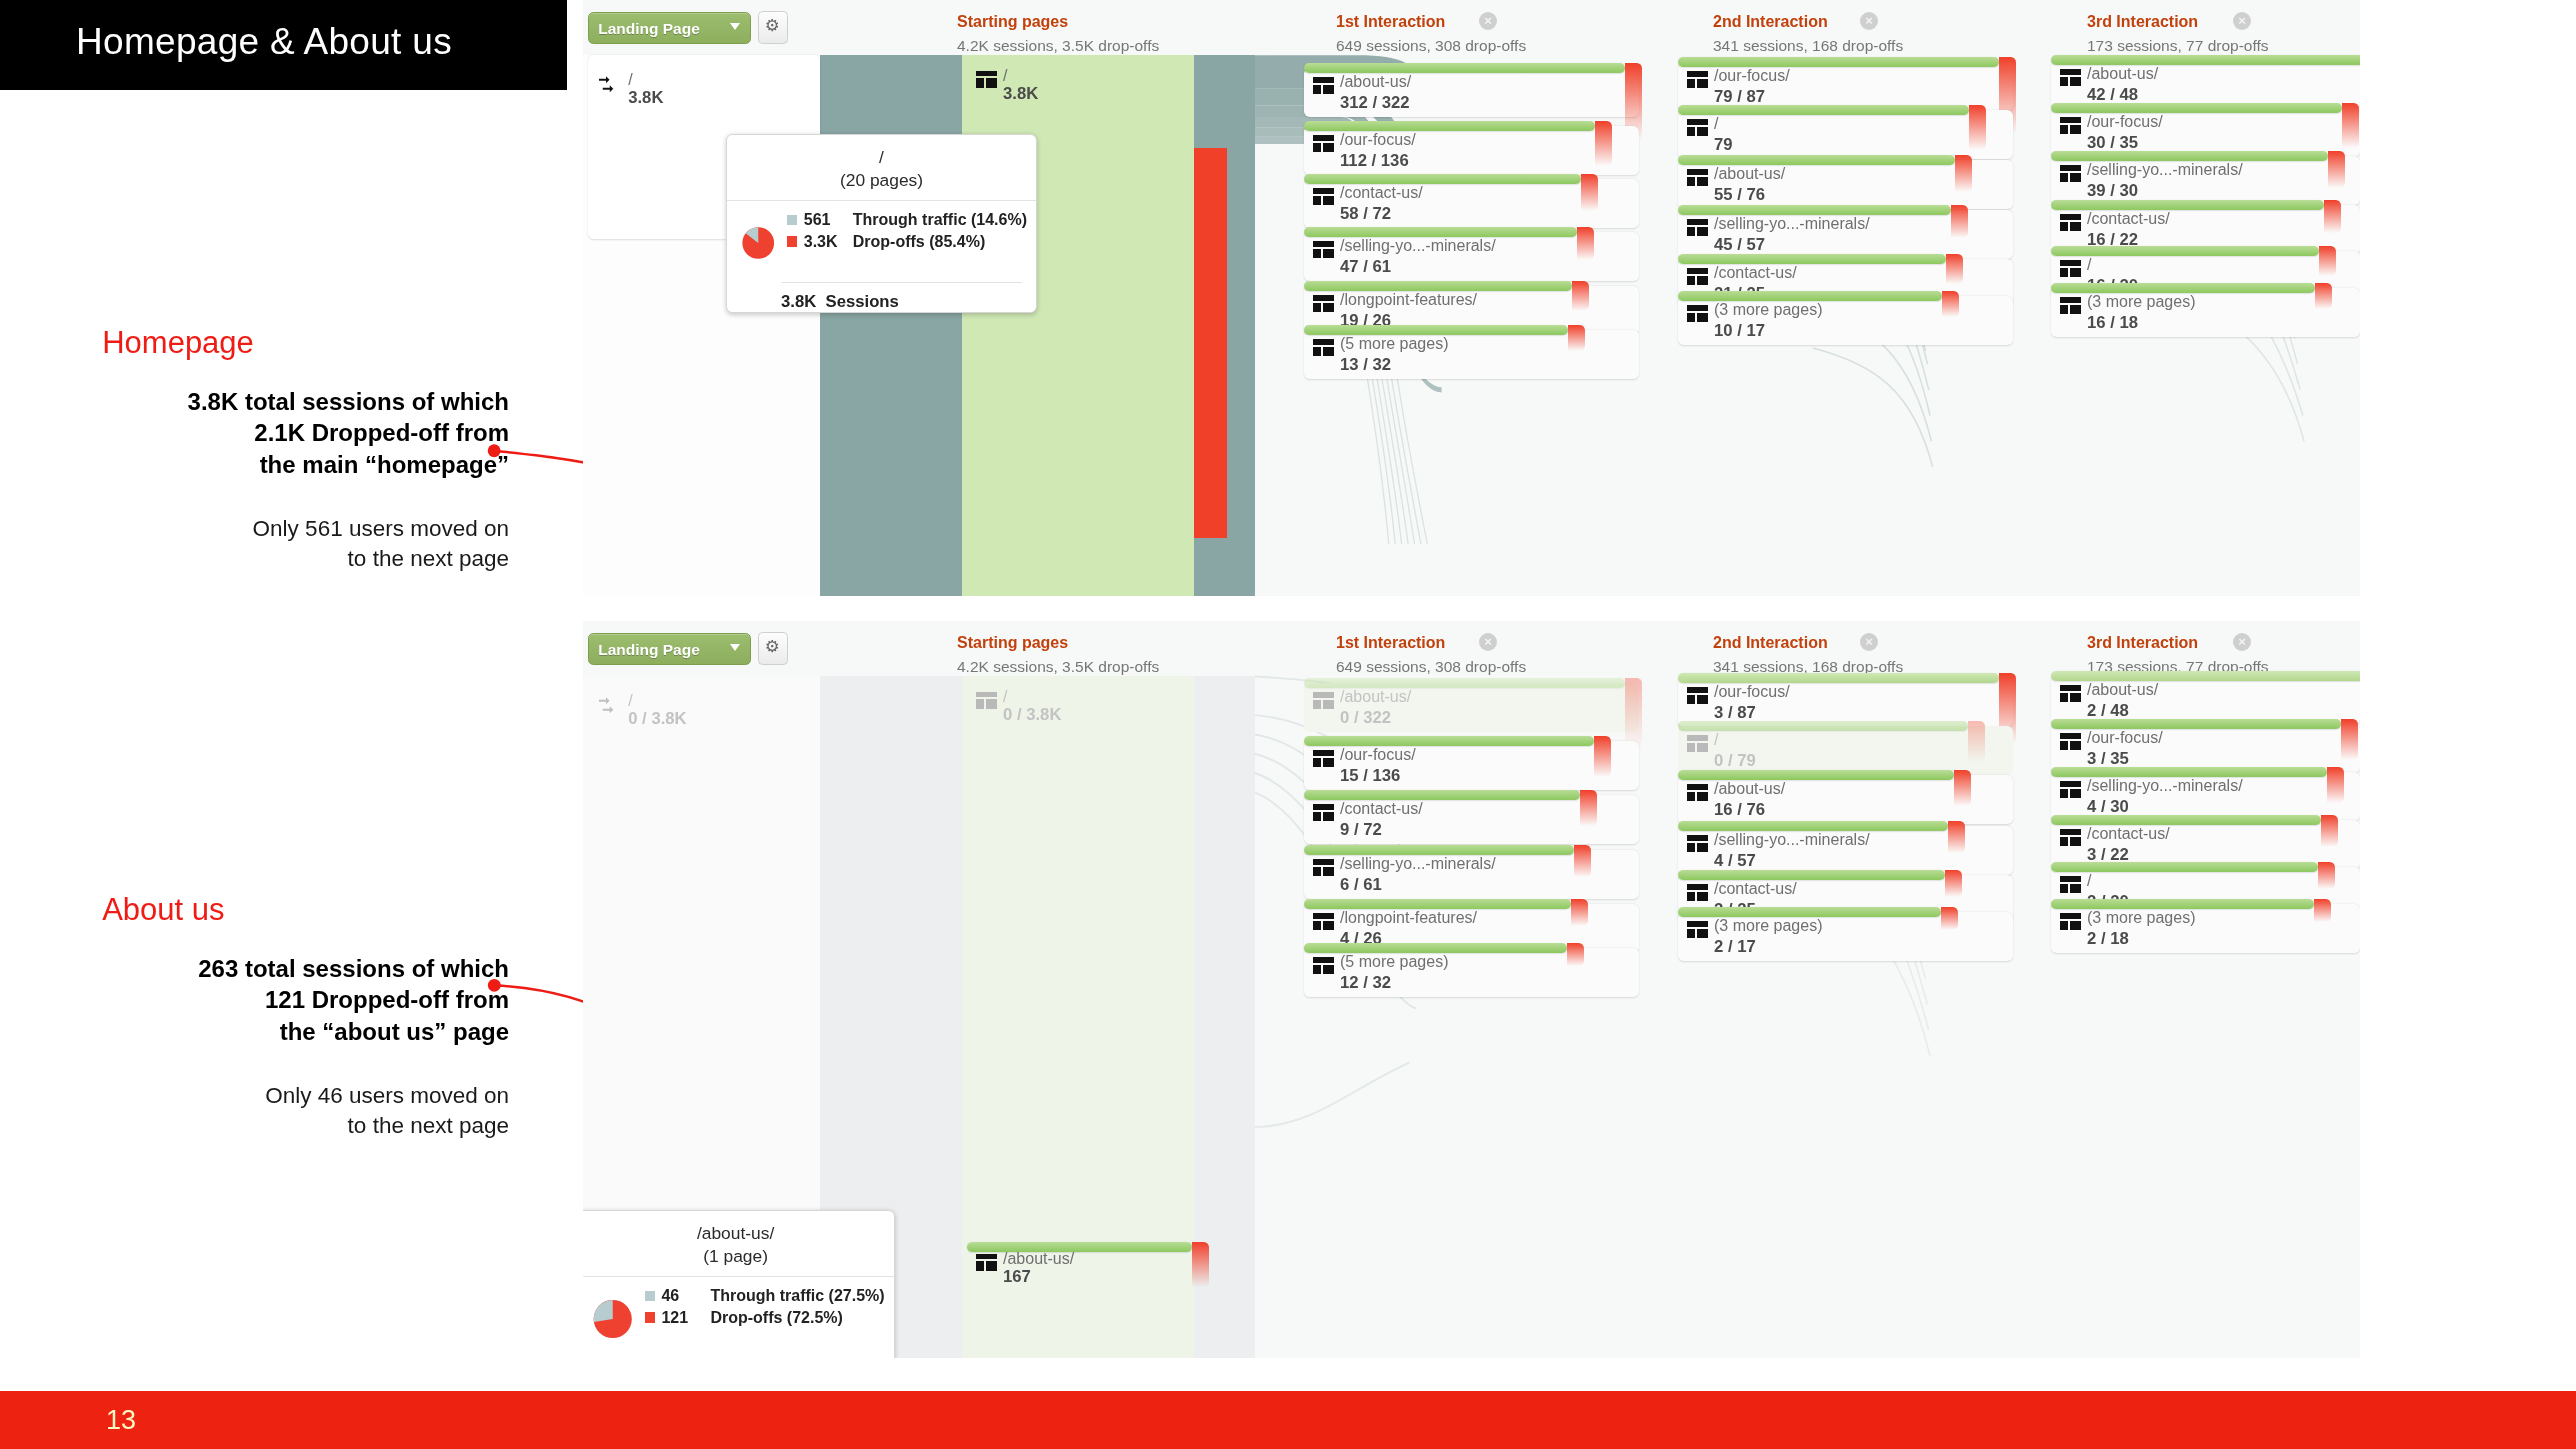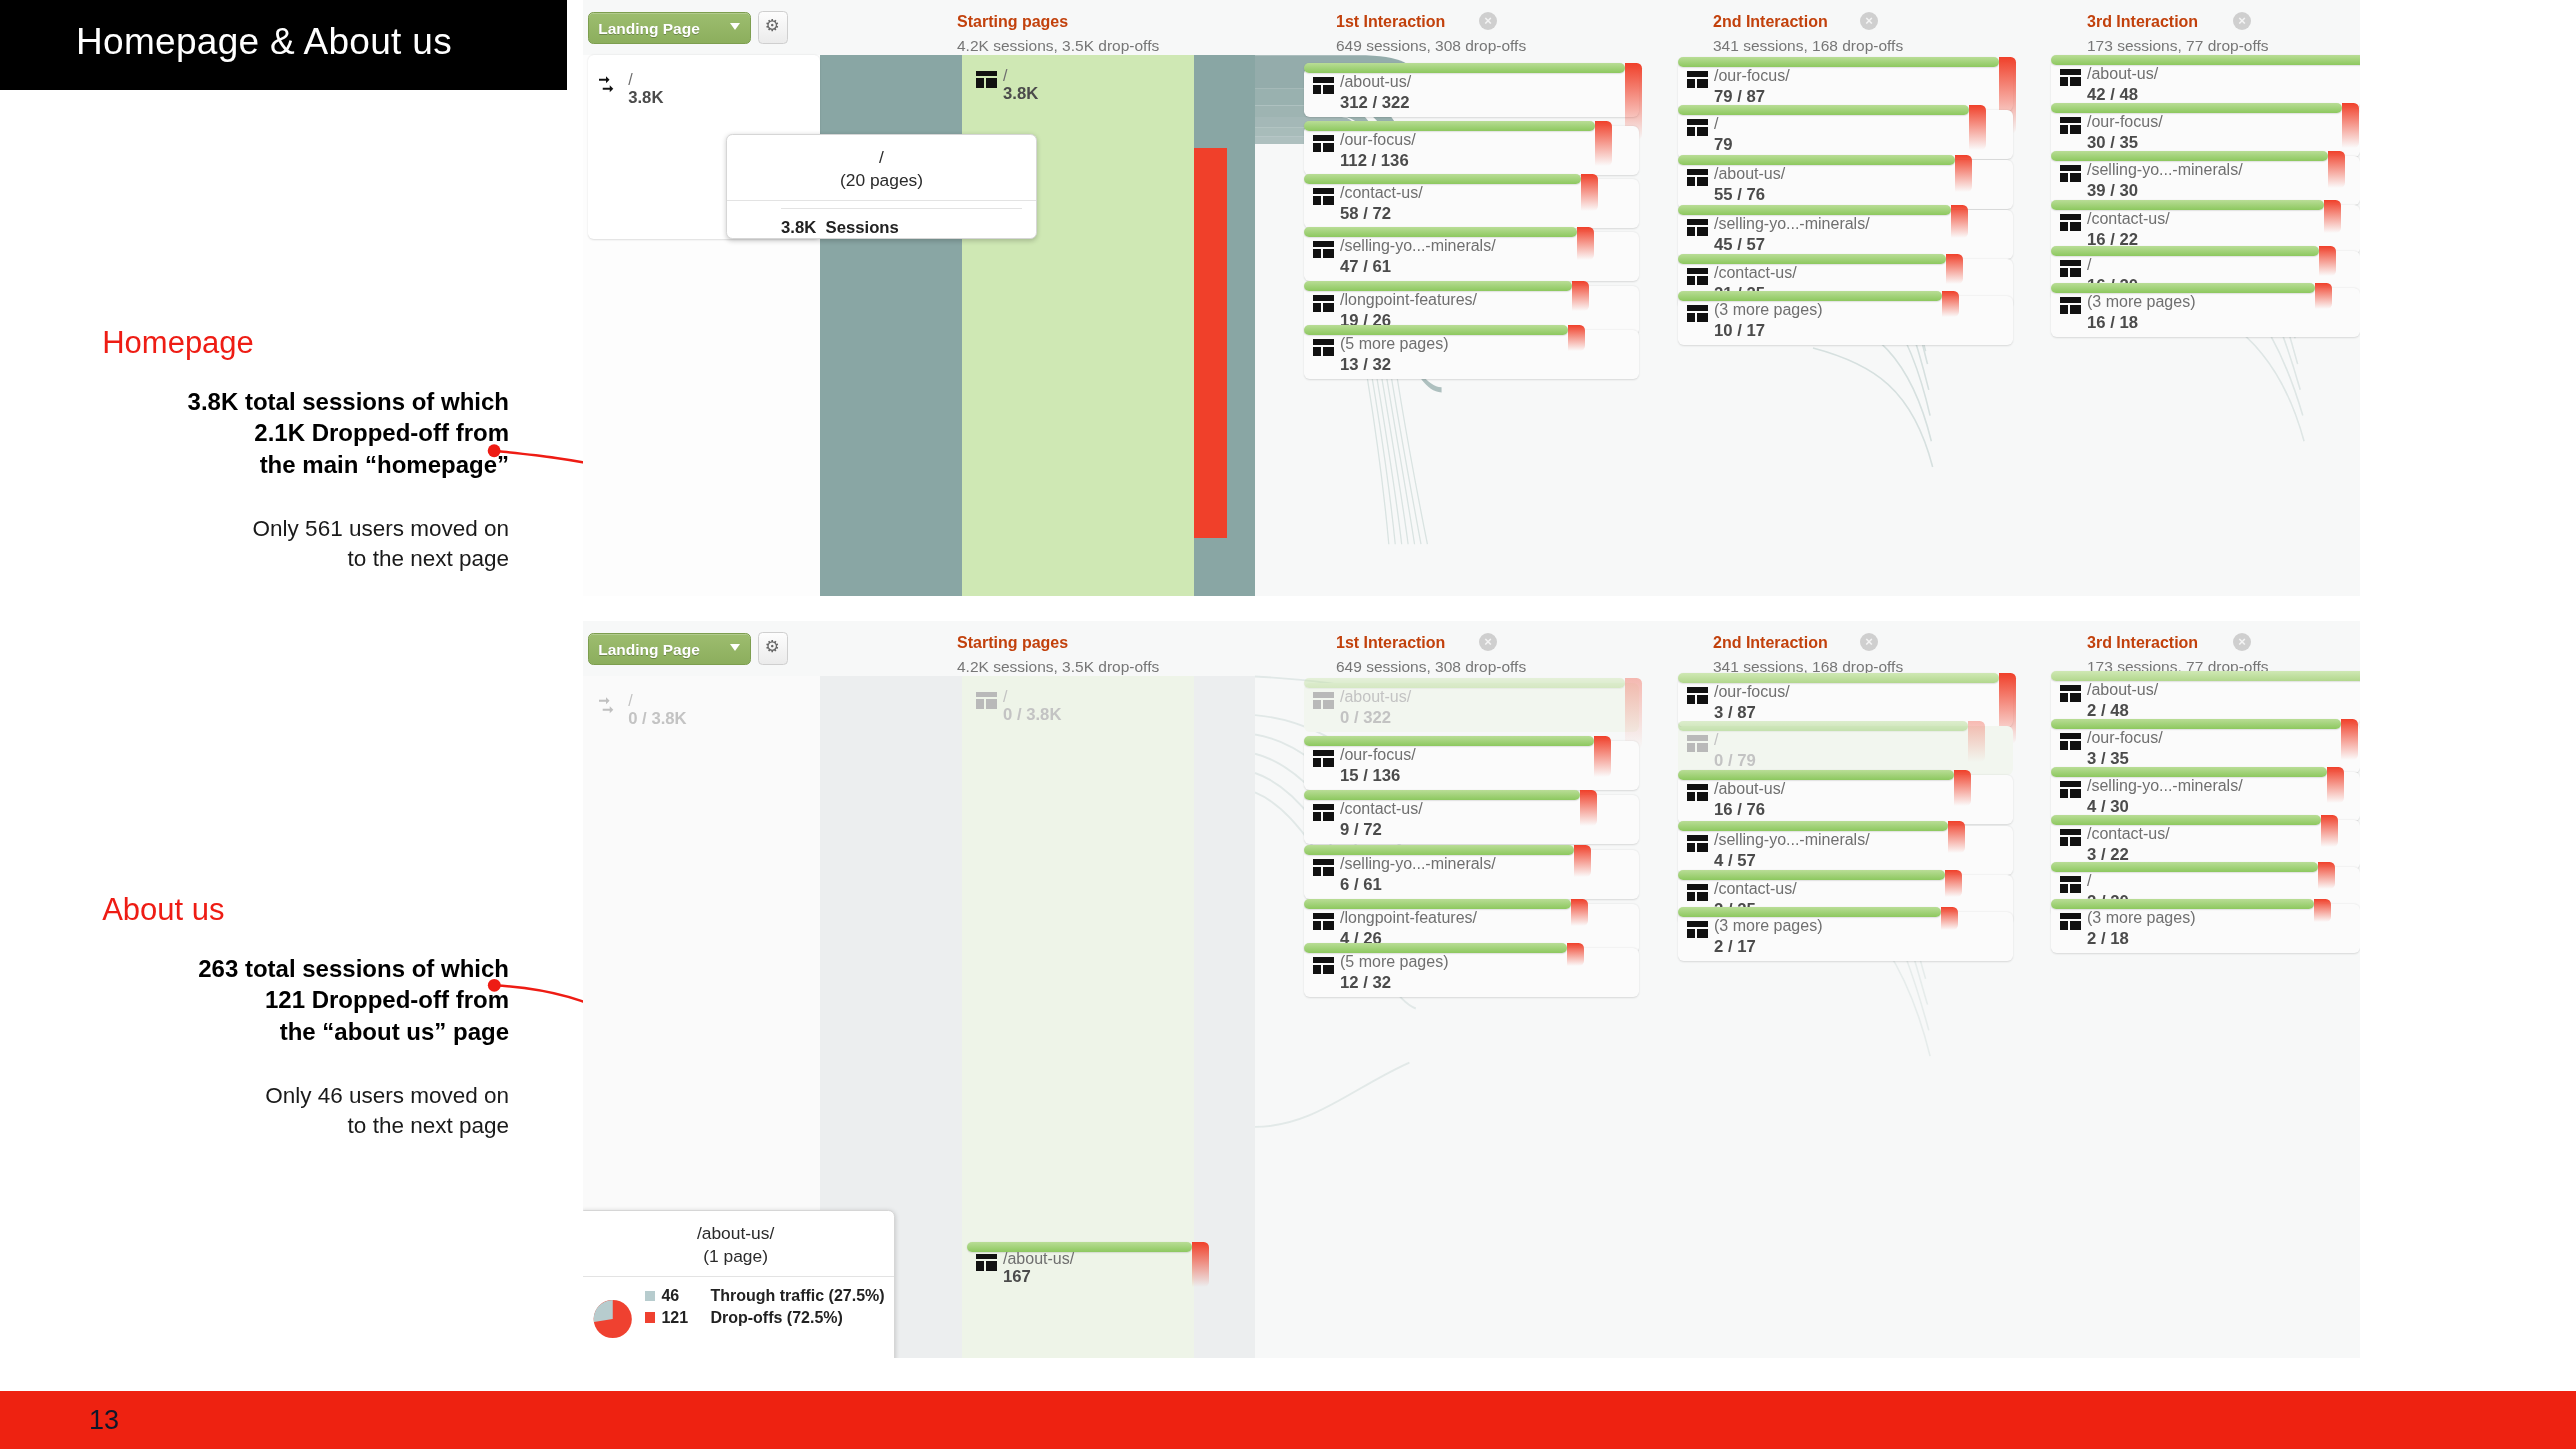--- a/index.html
+++ b/index.html
@@ -14,21 +14,21 @@
   }
   .title-bar .t{
     position:absolute;left:76px;top:21px;color:#ffffff;font-size:37px;
     font-weight:400;letter-spacing:0.3px;white-space:nowrap;
   }
   
   .footer{
     position:absolute;left:0;bottom:0;width:2576px;height:58px;background:#ee2211;
   }
   .footer .pg{
-    position:absolute;left:89px;top:14px;color:#0f172a;font-size:27px;font-weight:400;
+    position:absolute;left:106px;top:14px;color:#fef9c3;font-size:27px;font-weight:400;
   }
   
   .annot{position:absolute;width:412px;text-align:right;}
   .annot .head{color:#ee1c14;font-size:31px;font-weight:400;margin-bottom:24.5px;text-align:left;padding-left:5.2px;}
   .annot .bold{color:#000;font-size:24px;font-weight:bold;line-height:1.33;}
   .annot .light{color:#1a1a1a;font-size:22.5px;font-weight:300;line-height:1.33;margin-top:33px;}
   #annot-home{left:97px;top:325px;}
   #annot-about{left:97px;top:892px;}
 
   
@@ -475,20 +475,38 @@
         </div>
         <div class="p1">(3 more pages)</div>
         <div class="p2">16 / 18</div>
       </div>
     </div>
 
   <div class="tip" style="left:143px;top:134px;width:309px;">
     <div class="th">
       <div class="l1">/</div>
       <div class="l2">(20 pages)</div>
+    </div>
+    <div class="body">
+      <svg width="64" height="64" viewBox="0 0 100 100">
+        <circle cx="50" cy="50" r="46" fill="#ef4130"></circle>
+        <path id="tip-top-slice" d="M50,50 L50,4 A46,46 0 0,0 13.476441662199576,22.035206306048146 Z" fill="#b7ccce"></path>
+      </svg>
+      <div class="legend">
+        <div class="lg">
+          <span class="sw" style="background:#b7ccce"></span>
+          <span class="num">561</span>
+          <span>Through traffic (14.6%)</span>
+        </div>
+        <div class="lg">
+          <span class="sw" style="background:#ef4130"></span>
+          <span class="num">3.3K</span>
+          <span>Drop-offs (85.4%)</span>
+        </div>
+      </div>
     </div>
     <div class="sess">
       <span>3.8K</span>
       &nbsp;<span>Sessions</span>
     </div>
   </div>
 </div>
 
 <div class="panel" id="panel-bottom">
 

